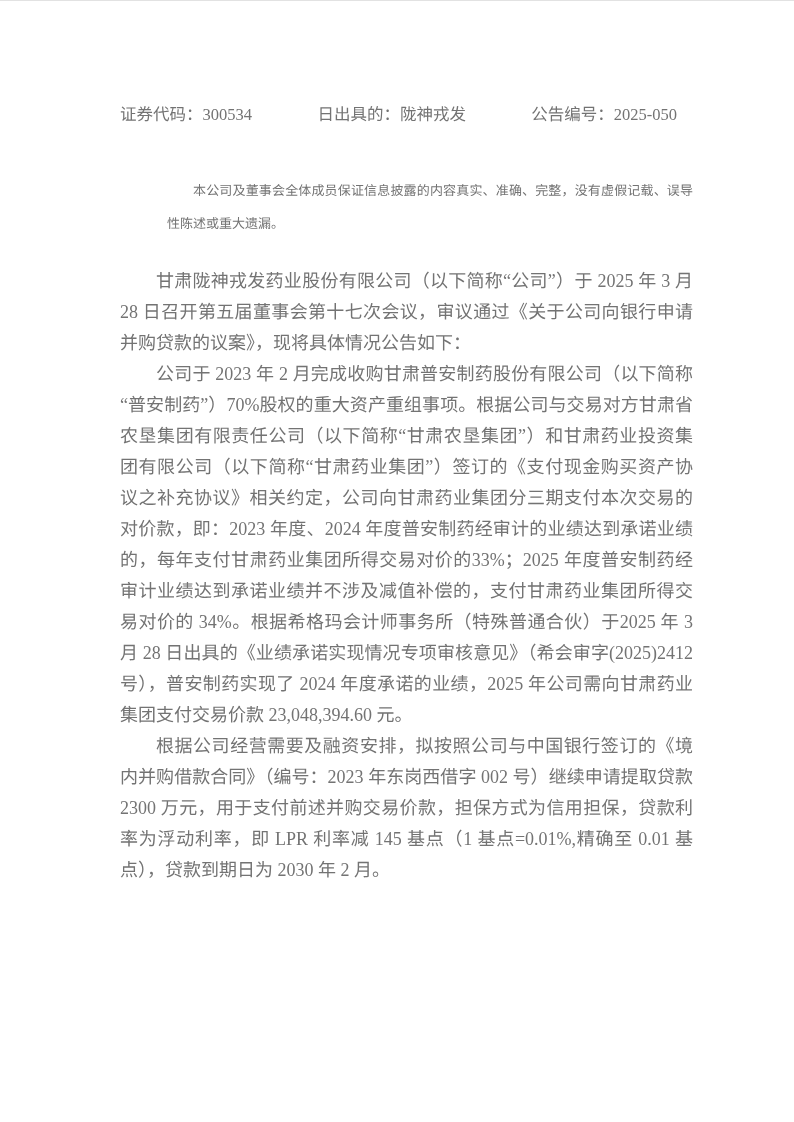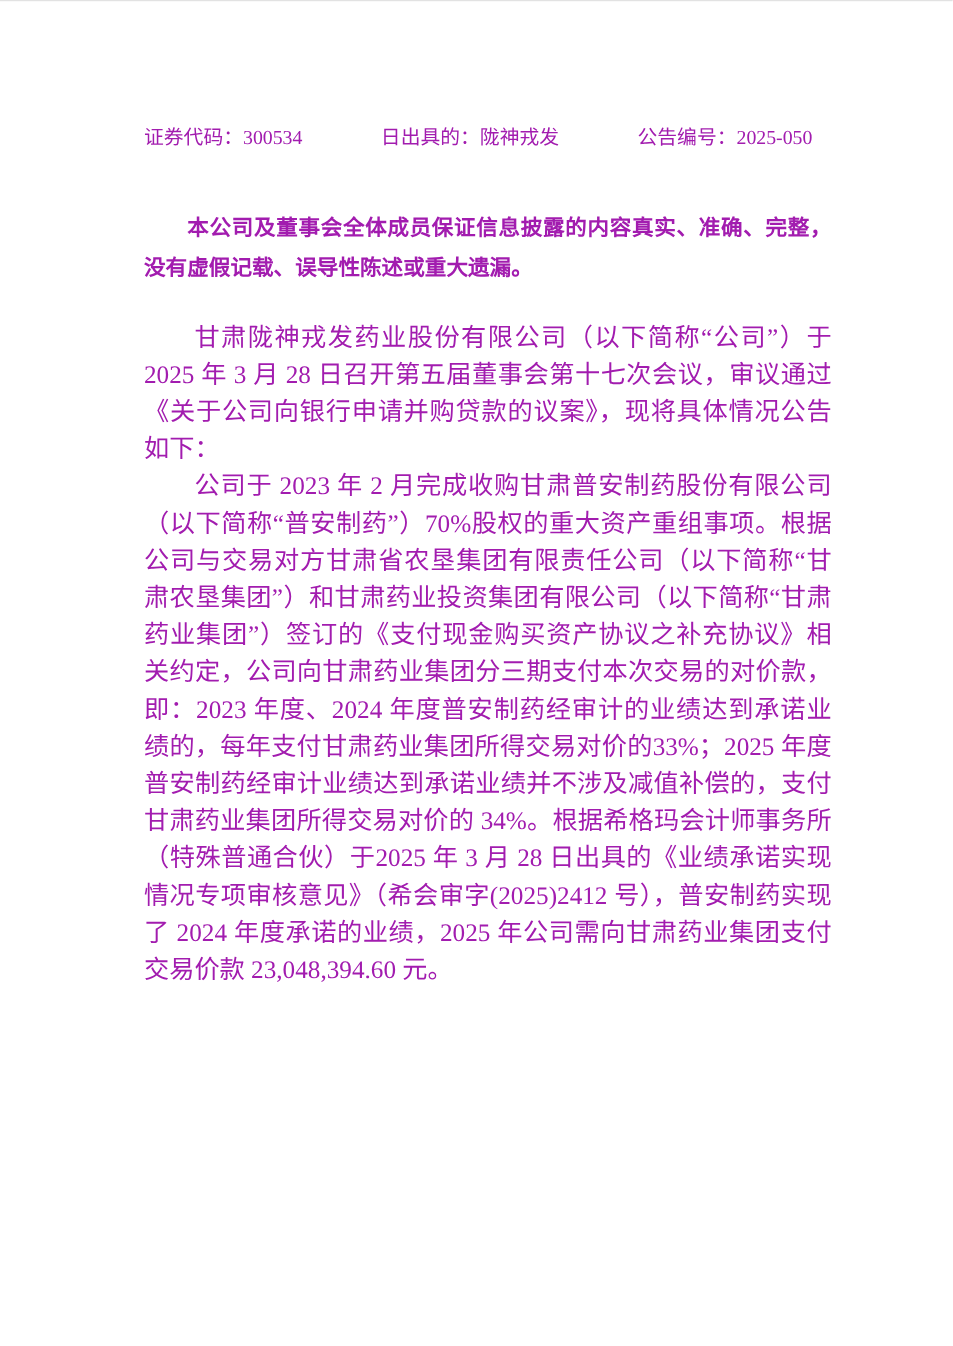--- a/index.html
+++ b/index.html
@@ -10,21 +10,21 @@
   }
   .page {
     position: relative;
     width: 794px;
     height: 1122px;
     margin: 0 auto;
     background: #ffffff;
     border-top: 1px solid #e2e2e2;
     box-sizing: border-box;
     font-family: "Liberation Serif", "DejaVu Serif", serif;
-    color: #a21caf;
+    color: #737373;
     overflow: hidden;
   }
   .content {
     position: absolute;
     left: 120px;
     width: 573px;
     top: 0;
   }
   .doc-header {
     margin-top: 103px;
@@ -47,32 +47,33 @@
   .doc-title-2 {
     margin-top: 14px;
     text-align: center;
     font-size: 22px;
     font-weight: bold;
     line-height: 26px;
     letter-spacing: 1px;
   }
   .statement {
     margin-top: 48px;
-    font-size: 18px;
-    font-weight: bold;
+    font-size: 13px;
+    font-weight: normal;
     line-height: 33px;
     text-align: justify;
     text-indent: 2em;
+    margin-left: 47px;
   }
   .body-block {
     margin-top: 26px;
   }
   .para {
     margin: 0;
-    font-size: 21px;
+    font-size: 18px;
     line-height: 31px;
     text-align: justify;
     text-indent: 2em;
   }
   .para.heading {
     font-weight: bold;
     text-align: left;
   }
 </style>
 </head>
@@ -86,16 +87,17 @@
       <span>日出具的：陇神戎发</span>
       <span>公告编号：2025-050</span>
     </div>
 
 
     <div class="statement">本公司及董事会全体成员保证信息披露的内容真实、准确、完整，没有虚假记载、误导性陈述或重大遗漏。</div>
 
     <div class="body-block">
       <p class="para">甘肃陇神戎发药业股份有限公司（以下简称“公司”）于 2025 年 3 月 28 日召开第五届董事会第十七次会议，审议通过《关于公司向银行申请并购贷款的议案》，现将具体情况公告如下：</p>
       <p class="para">公司于 2023 年 2 月完成收购甘肃普安制药股份有限公司（以下简称“普安制药”）70%股权的重大资产重组事项。根据公司与交易对方甘肃省农垦集团有限责任公司（以下简称“甘肃农垦集团”）和甘肃药业投资集团有限公司（以下简称“甘肃药业集团”）签订的《支付现金购买资产协议之补充协议》相关约定，公司向甘肃药业集团分三期支付本次交易的对价款，即：2023 年度、2024 年度普安制药经审计的业绩达到承诺业绩的，每年支付甘肃药业集团所得交易对价的33%；2025 年度普安制药经审计业绩达到承诺业绩并不涉及减值补偿的，支付甘肃药业集团所得交易对价的 34%。根据希格玛会计师事务所（特殊普通合伙）于2025 年 3 月 28 日出具的《业绩承诺实现情况专项审核意见》（希会审字(2025)2412 号），普安制药实现了 2024 年度承诺的业绩，2025 年公司需向甘肃药业集团支付交易价款 23,048,394.60 元。</p>
+      <p class="para">根据公司经营需要及融资安排，拟按照公司与中国银行签订的《境内并购借款合同》（编号：2023 年东岗西借字 002 号）继续申请提取贷款 2300 万元，用于支付前述并购交易价款，担保方式为信用担保，贷款利率为浮动利率，即 LPR 利率减 145 基点（1 基点=0.01%,精确至 0.01 基点），贷款到期日为 2030 年 2 月。</p>
     </div>
 
   </div>
 </div>
 
 </body></html>

